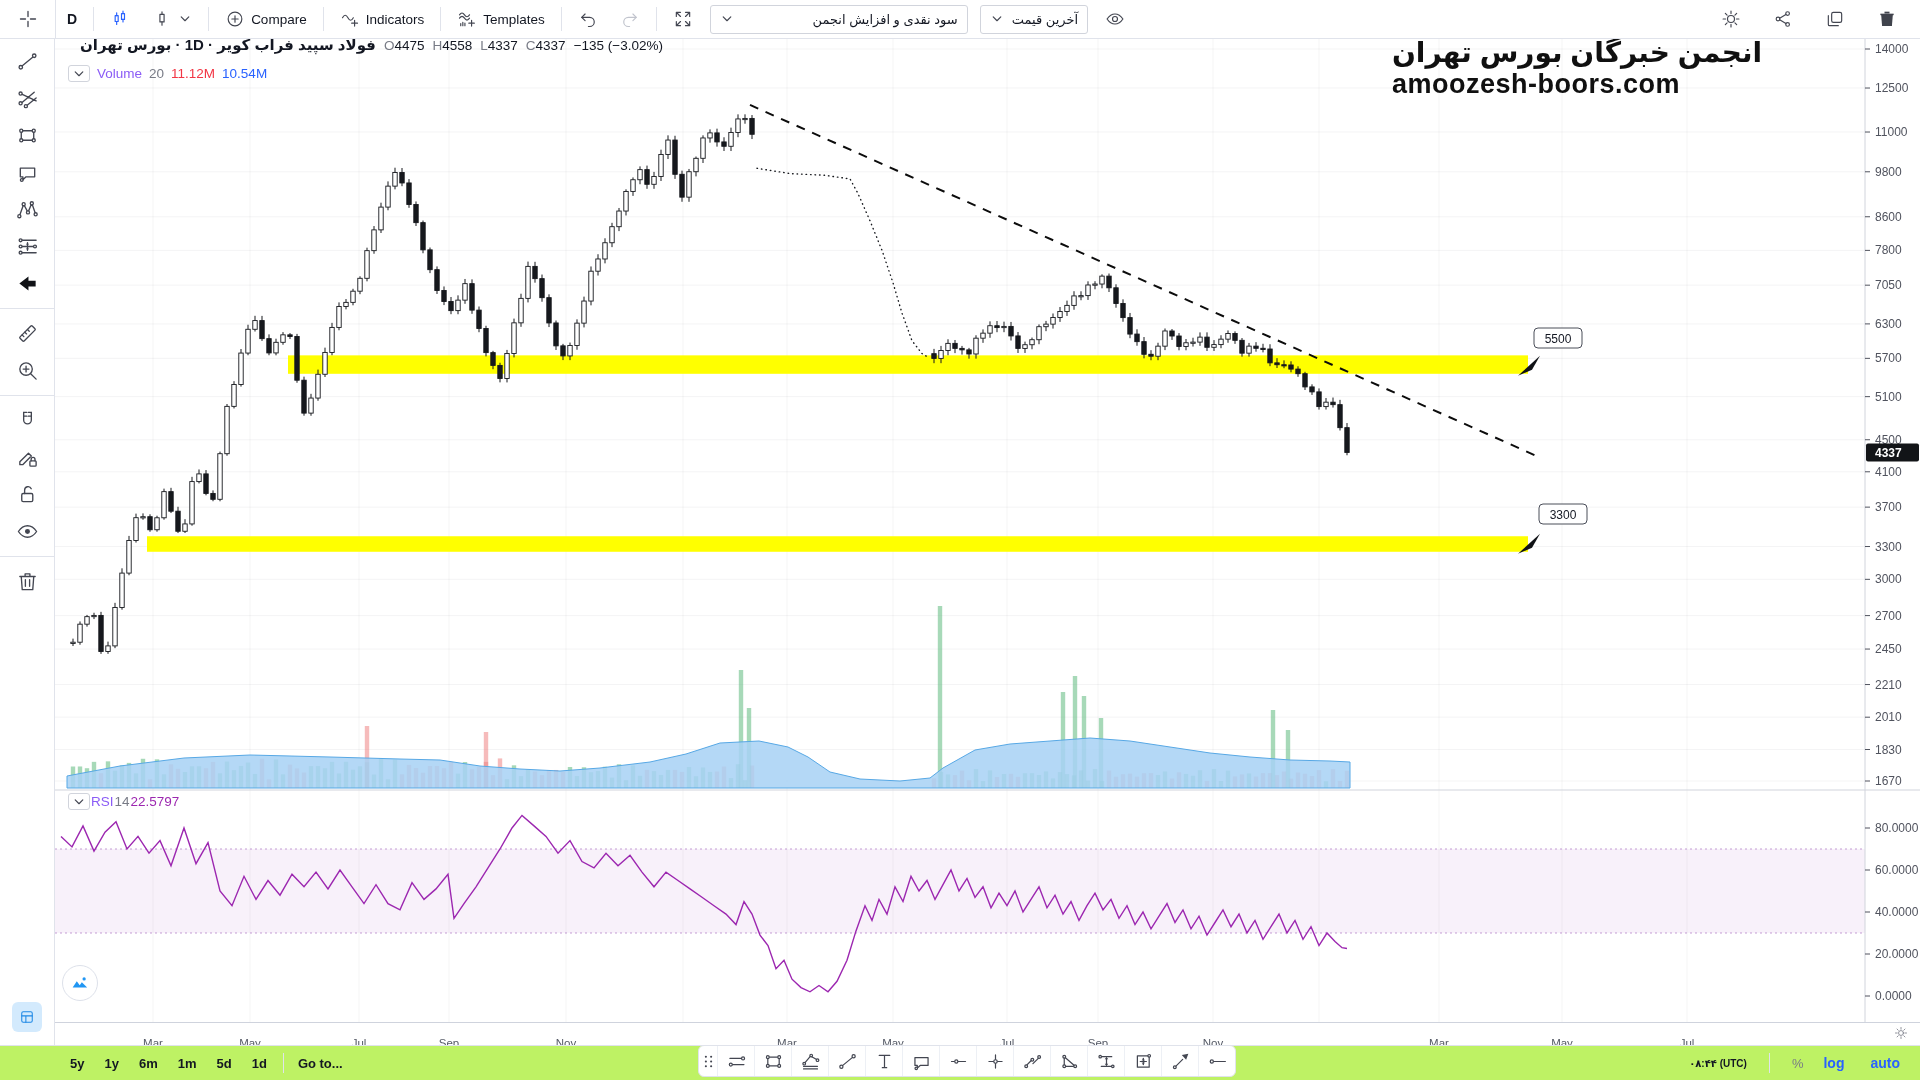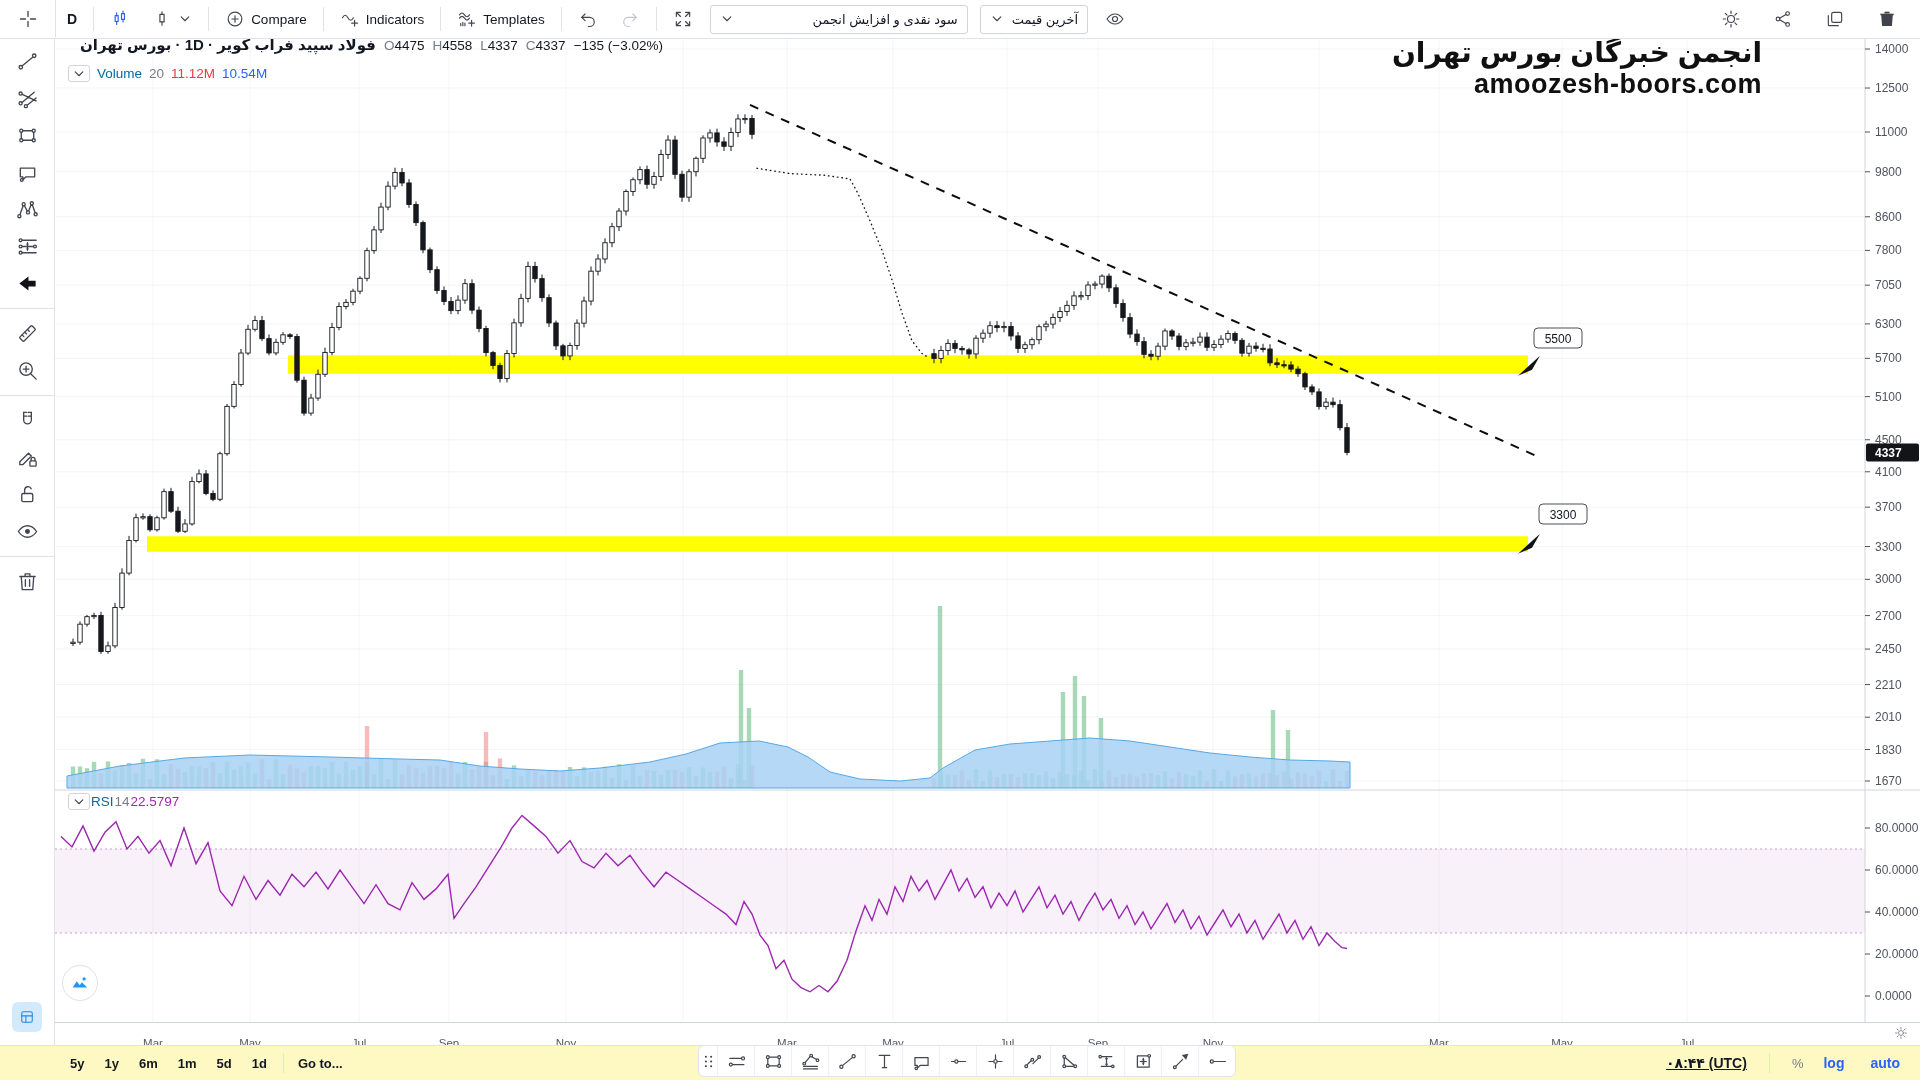--- a/index.html
+++ b/index.html
@@ -40,55 +40,55 @@
   
   #chart-svg{position:absolute;left:0;top:0;z-index:1;}
   .legend-row{position:absolute;left:68px;z-index:3;display:flex;align-items:center;gap:8px;
               font-size:13.5px;white-space:nowrap;}
   .sym{font-size:15px;font-weight:700;direction:rtl;margin-left:12px;}
   .ohlc-l{color:#787b86;}
   .ohlc-v{color:#131722;}
   .chev-box{width:22px;height:17px;border:1px solid #d1d4dc;border-radius:3px;background:#fff;
             display:flex;align-items:center;justify-content:center;color:#787b86;cursor:pointer;padding:0;}
   .chev-box svg{width:12px;height:12px;}
-  .lg-name{color:#0369a1;}
+  .lg-name{color:#8b5cf6;}
   .lg-param{color:#787b86;}
   .v-red{color:#f23645;}
   .v-blue{color:#2962ff;}
   .v-purple{color:#9c27b0;}
-  .watermark{position:absolute;right:158px;top:36px;z-index:2;text-align:right;color:#101010;
+  .watermark{position:absolute;right:158px;top:36px;z-index:2;text-align:left;color:#101010;
              font-weight:700;line-height:1.18;}
   .wm1{font-size:28px;direction:rtl;}
   .wm2{font-size:27px;letter-spacing:0.5px;}
   .mountain-btn{position:absolute;left:62px;top:965px;width:36px;height:36px;border-radius:50%;
                 background:#fff;border:1px solid #dde1ea;display:flex;align-items:center;justify-content:center;
                 z-index:3;cursor:pointer;color:#2196f3;}
   .mountain-btn svg{width:22px;height:22px;}
   
   .time-axis{position:absolute;left:55px;right:0;top:1022px;height:24px;border-top:1px solid #cfd3dd;
              background:#fff;z-index:4;font-size:11.5px;color:#555a66;}
   .t-tick{position:absolute;top:14px;width:44px;text-align:center;text-decoration:underline;}
   .t-tick.major{color:#131722;font-weight:700;margin-top:40px;}
   .ta-gear{position:absolute;right:12px;top:3px;color:#787b86;}
   
-  .footer{position:absolute;left:0;right:0;bottom:0;height:34px;background:#fef9c3;border-top:1px solid #e0e3eb;
+  .footer{position:absolute;left:0;right:0;bottom:0;height:34px;background:#bef264;border-top:1px solid #e0e3eb;
           display:flex;align-items:center;z-index:10;}
   .f-left{display:flex;align-items:center;gap:4px;padding-left:62px;}
   .range-btn{background:none;border:none;border-radius:4px;font-size:13px;font-weight:700;color:#131722;
              padding:4px 8px;cursor:pointer;font-family:inherit;}
   .f-sep{width:1px;height:20px;background:#e0e3eb;margin:0 8px;}
   .goto-btn{background:none;border:none;font-size:13px;font-weight:700;color:#131722;cursor:pointer;font-family:inherit;}
   .center-tools{position:absolute;left:698px;bottom:3px;height:30px;display:flex;align-items:stretch;
                 background:#fff;border:1px solid #e0e3eb;border-radius:6px;overflow:hidden;}
   .ct-cell{width:37px;display:flex;align-items:center;justify-content:center;background:none;border:none;
            border-left:1px solid #edf0f5;color:#434651;cursor:pointer;padding:0;}
   .ct-cell:first-child{border-left:none;width:18px;color:#b2b5be;cursor:grab;}
   .ct-cell svg{width:21px;height:21px;}
   .f-right{margin-left:auto;display:flex;align-items:center;gap:14px;padding-right:14px;}
-  .clock{font-size:14px;font-weight:700;color:#131722;direction:ltr;text-decoration:underline;}
+  .clock{font-size:10px;font-weight:700;color:#131722;direction:ltr;}
   .pct{font-size:13px;color:#787b86;cursor:pointer;}
   .blue-link{font-size:14px;font-weight:700;color:#2962ff;background:none;border:none;cursor:pointer;font-family:inherit;}
 </style>
 </head>
 <body>
 
 <div class="app">
 
   <svg id="chart-svg" width="1920" height="1022" viewBox="0 0 1920 1022">
       <line x1="153" x2="153" y1="38" y2="1022" stroke="rgba(42,46,57,0.05)"></line>

